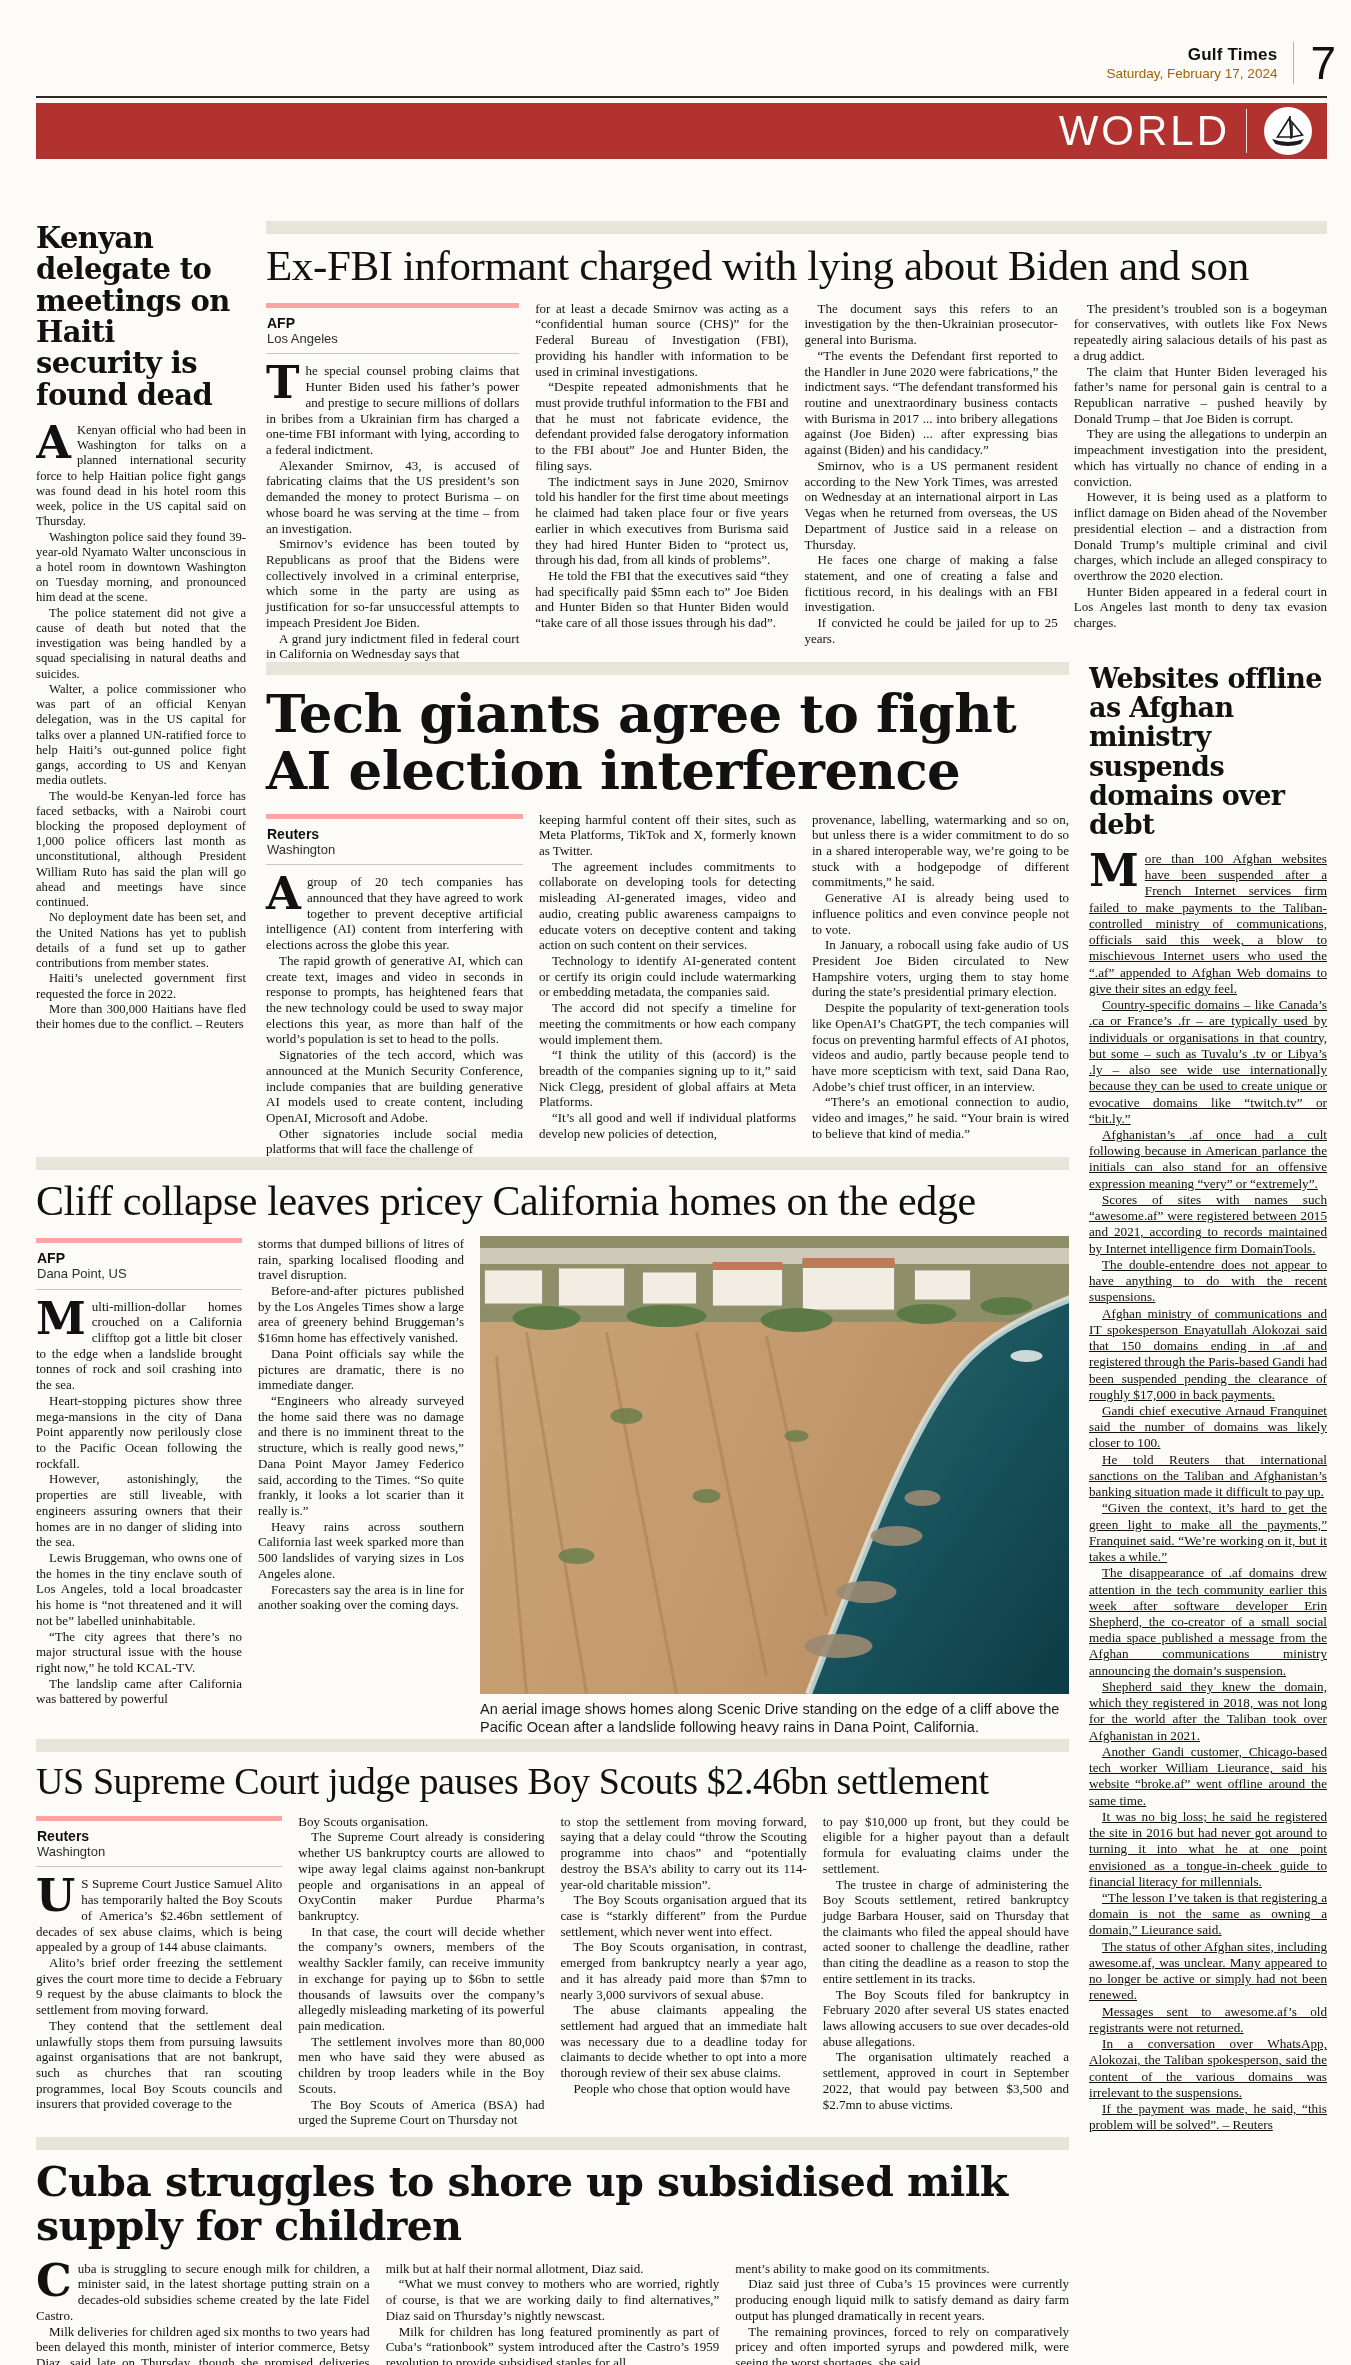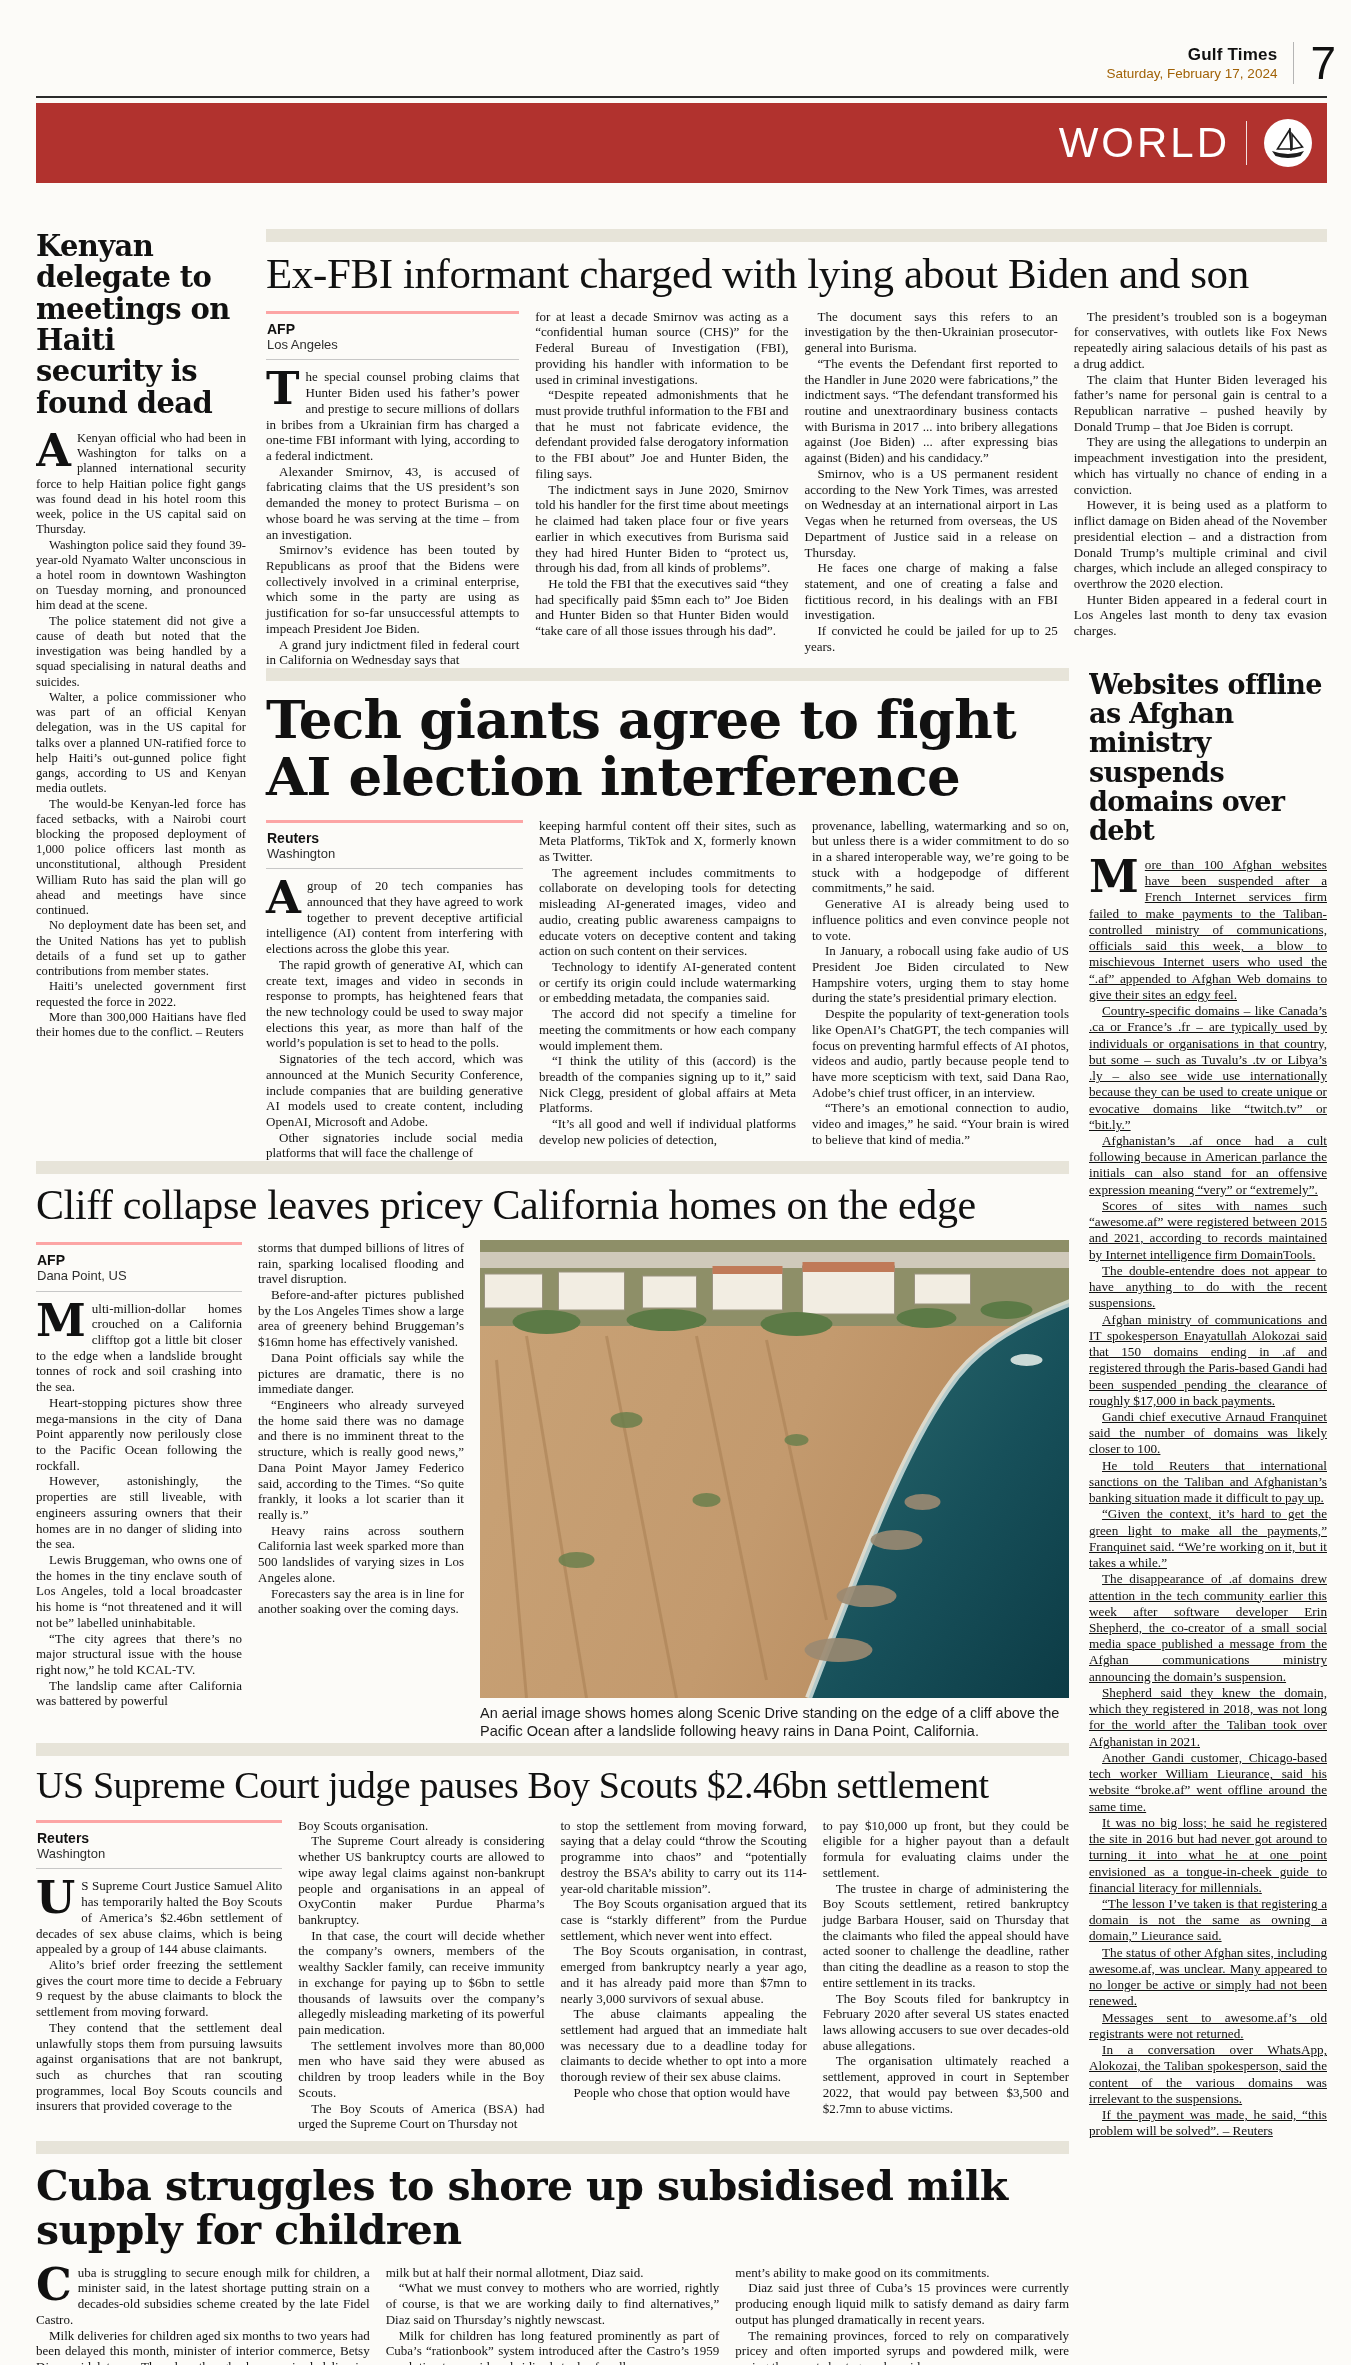--- a/index.html
+++ b/index.html
@@ -11,21 +11,21 @@
   .masthead { padding:40px 15px 6px 36px; display:flex; justify-content:flex-end; }
   .mast-right { display:flex; align-items:center; gap:16px; }
   .mast-text { text-align:right; font-family:"Liberation Sans", sans-serif; }
   .paper-name { font-weight:bold; font-size:17px; letter-spacing:0.2px; }
   .paper-date { font-size:13.5px; margin-top:1px; color:#a16207; }
   .mast-divider { width:1px; height:42px; background:#b5b5b5; }
   .page-number { font-family:"Liberation Sans", sans-serif; font-size:46px; font-weight:400; line-height:1; }
   .top-rule { height:2px; background:#2b2b2b; margin:4px 24px 5px 36px; }
 
   
-  .banner { height:80px; margin:0 24px 0 36px; background:#b1322e; display:flex; align-items:center;
+  .banner { height:56px; margin:0 24px 16px 36px; background:#b1322e; display:flex; align-items:center;
             justify-content:flex-end; padding-right:14px; gap:16px; }
   .banner-title { color:#fff; font-family:"Liberation Sans", sans-serif; font-size:42px; font-weight:400;
                   letter-spacing:3px; line-height:1; }
   .banner-divider { width:1px; height:44px; background:rgba(255,255,255,.85); }
   .banner-badge { width:50px; height:50px; }
 
   
   .grid { display:grid; grid-template-columns:210px minmax(0,1fr) 238px; column-gap:20px;
           padding:46px 24px 26px 36px; align-items:stretch; }
   .a-kenya  { grid-column:1; grid-row:1 / 3; position:relative; }
@@ -36,21 +36,21 @@
   .a-scouts { grid-column:1 / 3; grid-row:4; min-height:398px; }
   .a-cuba   { grid-column:1 / 3; grid-row:5; min-height:300px; }
   .abs-fill { position:absolute; inset:0; overflow:hidden; }
 
   
   .kicker { height:13px; background:#e7e4d9; margin-bottom:10px; }
   .h-serif { font-family:"Liberation Serif", serif; font-weight:400; letter-spacing:-0.4px; margin:2px 0 12px 0; line-height:1.04; }
   .h-slab  { font-family:"DejaVu Serif", serif; font-weight:bold; letter-spacing:-0.6px; margin:2px 0 12px 0; line-height:1.08; }
   .hz-xl { font-size:43px; } .hz-l { font-size:42px; } .hz-m { font-size:38px; }
   .sz-xl { font-size:53px; } .sz-l { font-size:41px; } .sz-m { font-size:29px; } .sz-rail { font-size:27px; }
-  .byline { border-top:3px solid #fca5a5; border-bottom:1px solid #c7c7c7; padding:7px 1px; margin:2px 0 9px 0;
+  .byline { border-top:5px solid #fca5a5; border-bottom:1px solid #c7c7c7; padding:7px 1px; margin:2px 0 9px 0;
             font-family:"Liberation Sans", sans-serif; }
   .byline .agency { font-weight:bold; font-size:14px; line-height:1.15; }
   .byline .place  { font-size:13px; color:#2e2e2e; line-height:1.2; }
   .cols { display:flex; gap:16px; }
   .col  { flex:1 1 0; min-width:0; }
   .bp { margin:0; font-size:13px; line-height:1.21; text-align:justify; text-indent:13px; }
   .bp.ni, .bp.dc { text-indent:0; }
   .dc::first-letter { float:left; font-family:"DejaVu Serif", serif; font-weight:bold;
                       font-size:45px; line-height:35px; padding:2px 6px 0 0; }
   .a-kenya .bp { font-size:12.6px; }

